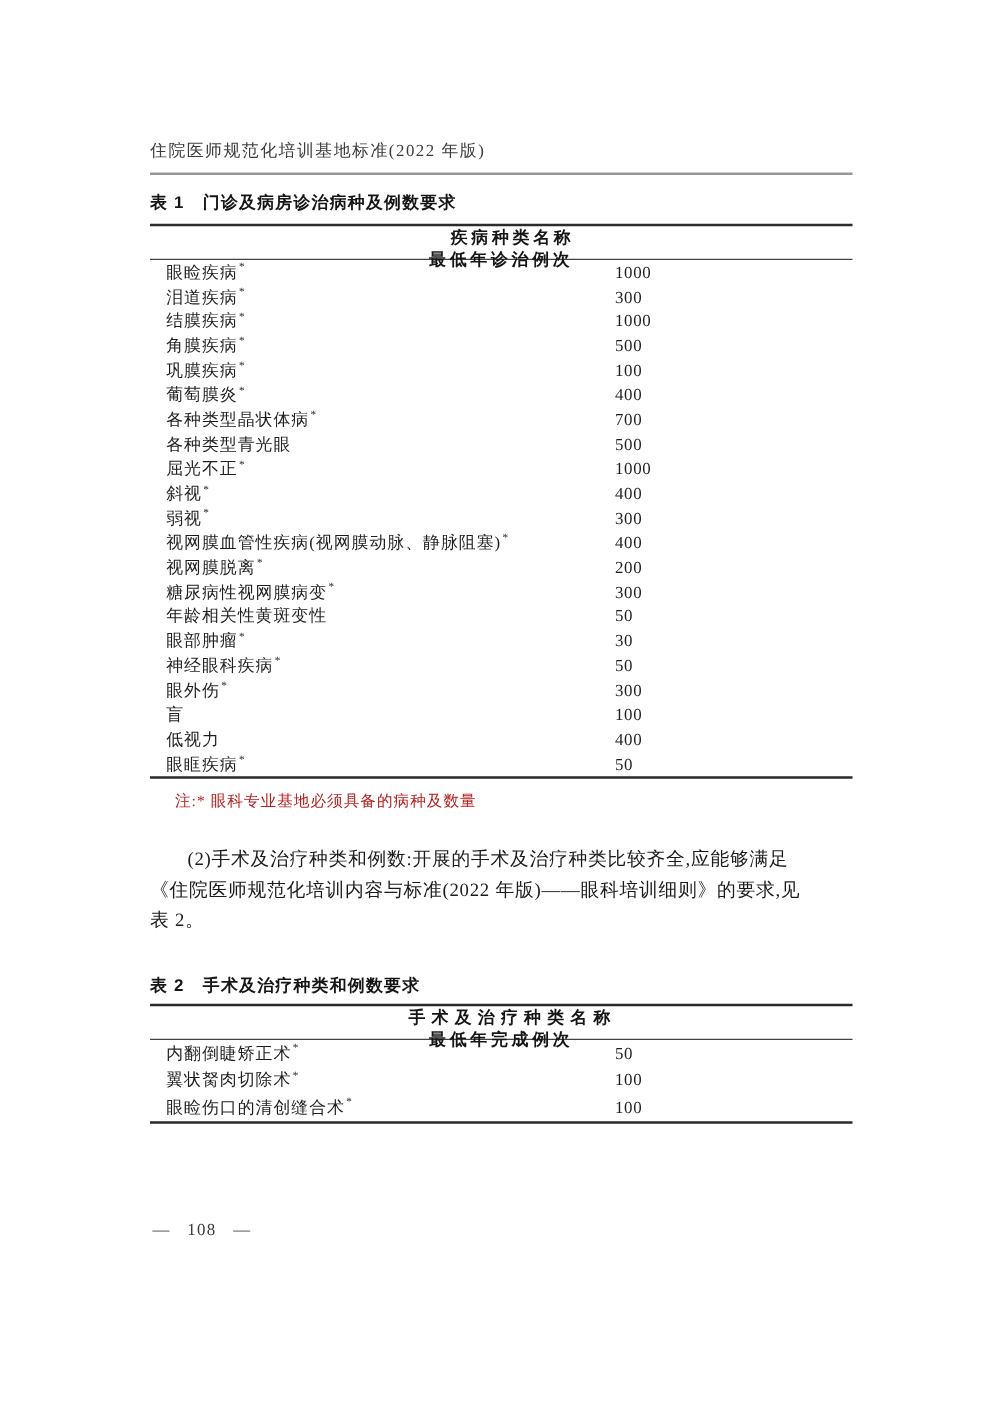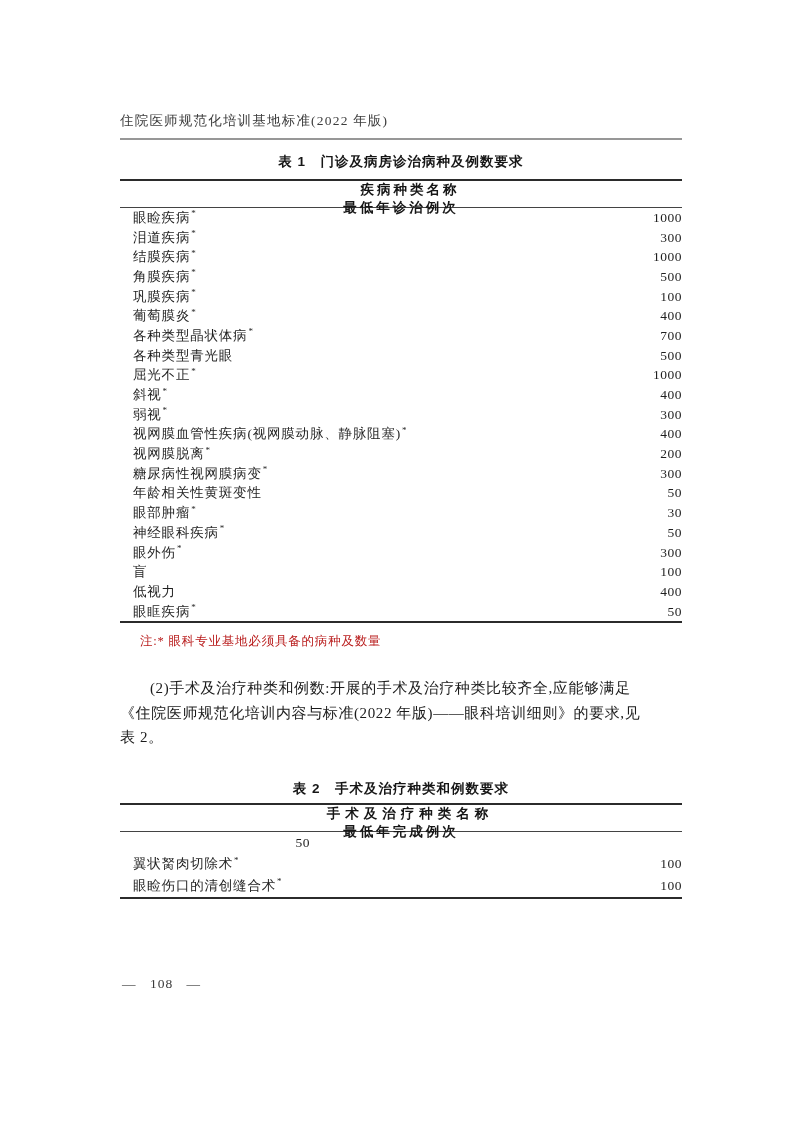--- a/index.html
+++ b/index.html
@@ -11,21 +11,21 @@
   }
   .content { position:absolute; left:120px; top:0; width:562px; height:100%; }
 
   .runhead {
     position:absolute; top:112px; left:0; font-size:13.5px; color:#3c3c3c;
     letter-spacing:1.2px; white-space:nowrap;
   }
   .headrule { position:absolute; top:138px; left:0; width:562px; height:2px; background:#979797; }
 
   .tbl-title {
-    position:absolute; left:0; width:562px; text-align:center;
+    position:absolute; left:0; width:562px; 
     font-family:"Liberation Sans","DejaVu Sans",sans-serif; font-weight:bold;
     font-size:13.5px; letter-spacing:1px; color:#161616;
   }
   #t1-title { top:153px; }
   #t2-title { top:780px; }
 
   .tbl {
     position:absolute; left:0; width:562px;
     border-top:2px solid #2b2b2b; border-bottom:2px solid #2b2b2b;
   }
@@ -39,21 +39,21 @@
     font-size:13.5px; color:#161616;flex-direction:column;
   }
   .thead .c1 { flex:1; padding-left:18px; letter-spacing:3px; }
   .thead .c2 { width:190px; text-align:center; letter-spacing:3px; flex-shrink:0; }
   #table2 .thead .c1 { letter-spacing:5px; }
 
   .trow { display:flex; align-items:center; font-size:13.5px; letter-spacing:0.8px; color:#1f1f1f; }
   #table1 .trow { height:19.7px; }
   #table2 .trow { height:21.5px; }
   .trow .c1 { flex:1; white-space:nowrap;margin-left:13px; }
-  .trow .c2 { width:190px; text-align:right; letter-spacing:0.5px; flex-shrink:0;font-family:Liberation Serif, serif; }
+  .trow .c2 { width:190px; text-align:left; letter-spacing:0.5px; flex-shrink:0;font-family:Liberation Serif, serif; }
   sup.star { font-size:9px; vertical-align:super; line-height:0; margin-left:1px; letter-spacing:0; }
 
   .note {
     position:absolute; top:633px; left:20px; font-size:12.5px;
     letter-spacing:0.8px; color:#b91c1c; white-space:nowrap;
   }
 
   .para { position:absolute; top:676px; left:0; width:562px; font-size:15px; line-height:24.5px; letter-spacing:0.6px; color:#1b1b1b; }
   .para .line { white-space:nowrap; }
   .para .line.indent { padding-left:30px; }
@@ -177,20 +177,21 @@
 
     <div class="tbl-title" id="t2-title">表 2　手术及治疗种类和例数要求</div>
 
     <div class="tbl" id="table2">
       <div class="thead">
         <span class="c1">手术及治疗种类名称</span>
         <span class="c2">最低年完成例次</span>
       </div>
       <div>
           <div class="trow">
+            <span class="c1">内翻倒睫矫正术<sup class="star">*</sup></span>
             <span class="c2">50</span>
           </div>
           <div class="trow">
             <span class="c1">翼状胬肉切除术<sup class="star">*</sup></span>
             <span class="c2">100</span>
           </div>
           <div class="trow">
             <span class="c1">眼睑伤口的清创缝合术<sup class="star">*</sup></span>
             <span class="c2">100</span>
           </div>

